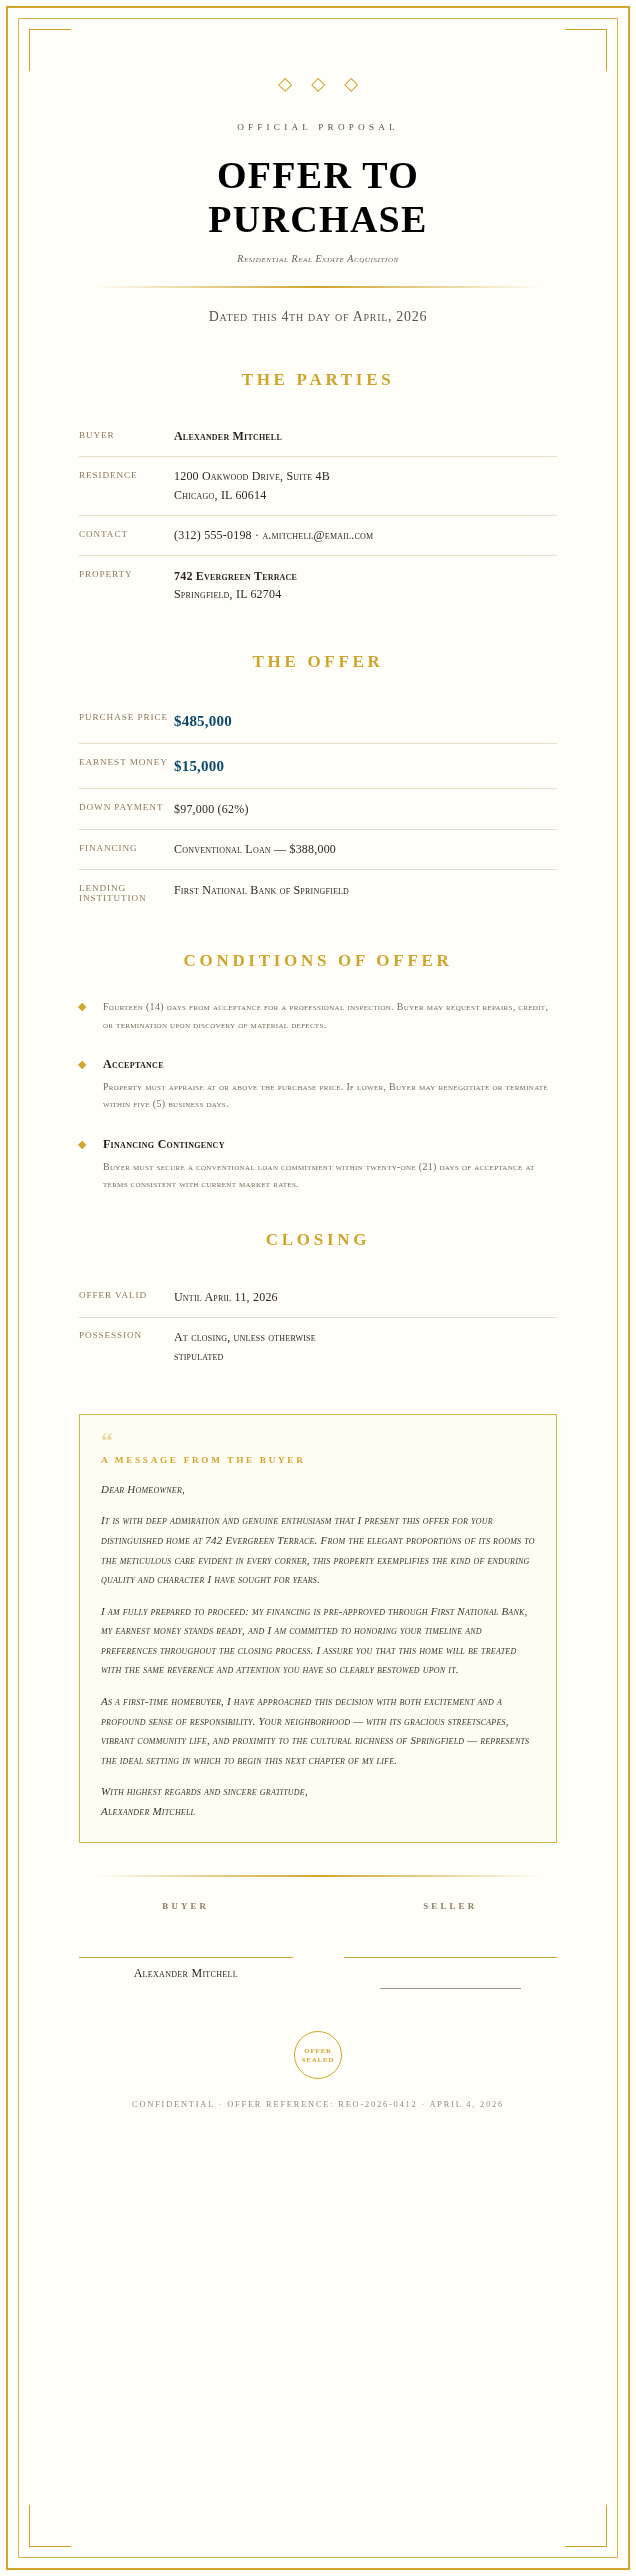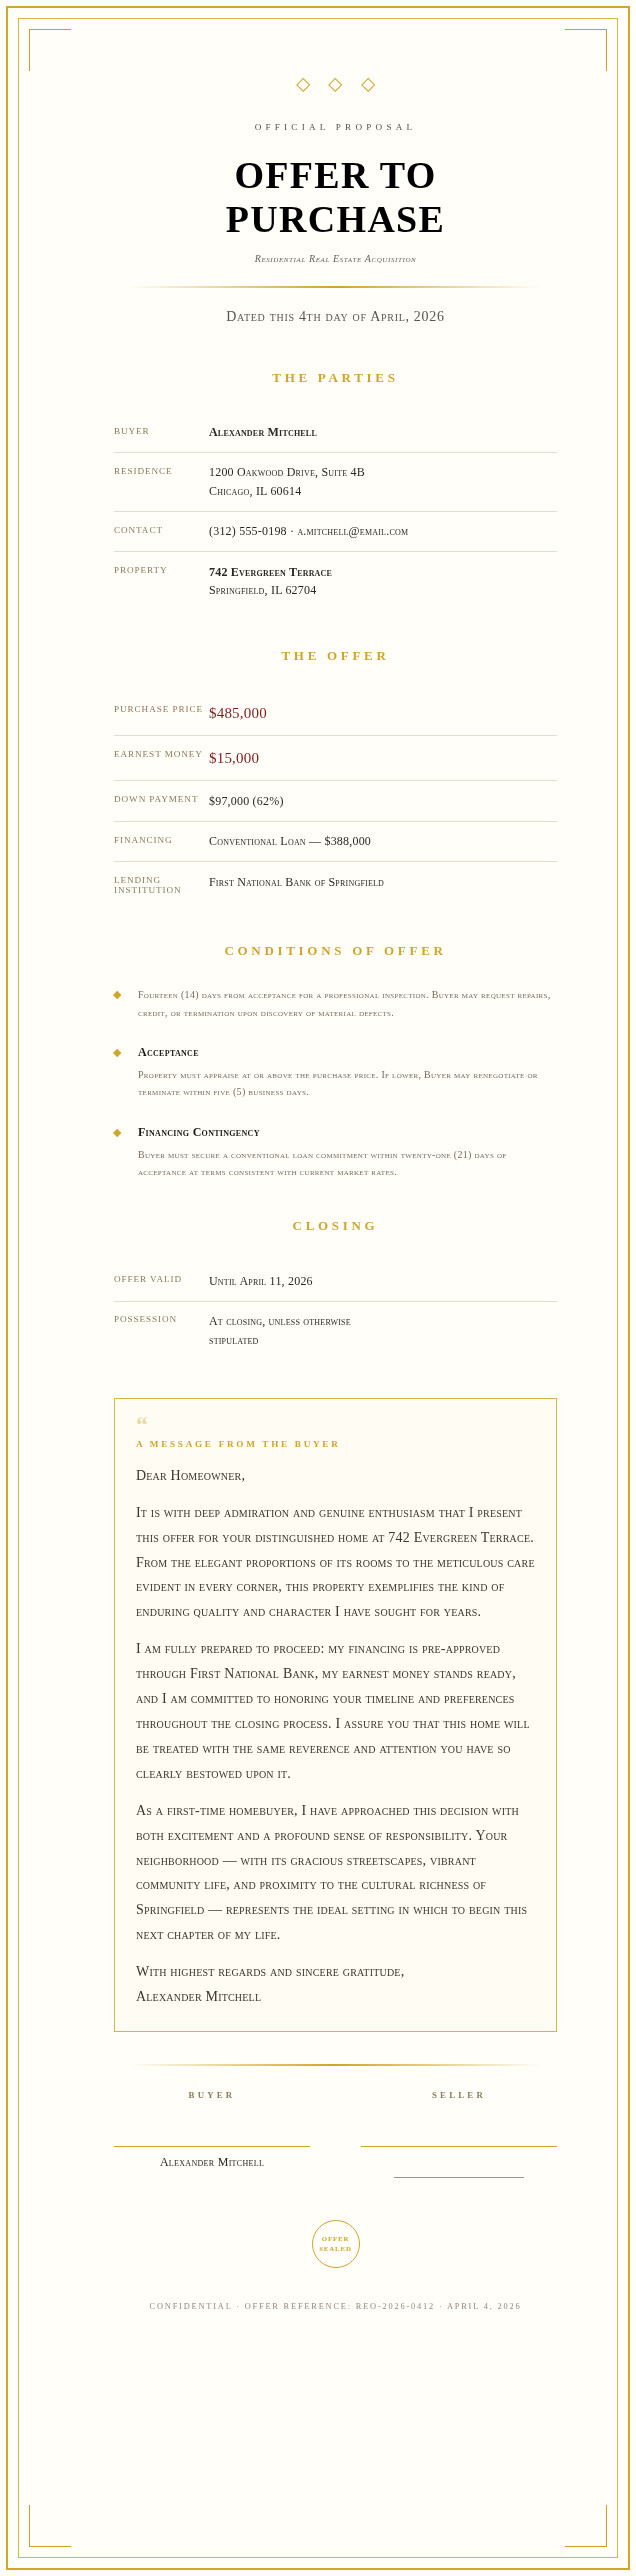--- a/index.html
+++ b/index.html
@@ -33,21 +33,21 @@
     width: 42px; height: 42px;
     pointer-events: none;
   }
   .corner.tl { top: 29px; left: 29px;  border-top: 1.6px solid #cfa02a; border-left: 1.6px solid #cfa02a; }
   .corner.tr { top: 29px; right: 29px; border-top: 1.6px solid #cfa02a; border-right: 1.6px solid #cfa02a; }
   .corner.bl { bottom: 29px; left: 29px;  border-bottom: 1.6px solid #cfa02a; border-left: 1.6px solid #cfa02a; }
   .corner.br { bottom: 29px; right: 29px; border-bottom: 1.6px solid #cfa02a; border-right: 1.6px solid #cfa02a; }
 
   .sheet {
     position: relative;
-    padding: 38px 79px 0 114px;
+    padding: 38px 79px 0 79px;
     z-index: 2;
   }
 
   
   .ornament-row {
     display: flex;
     justify-content: center;
     gap: 22.4px;
     margin-top: 42px;
     margin-bottom: 32px;
@@ -100,21 +100,21 @@
     font-size: 14px;
     color: #5d554c;
     letter-spacing: 0.7px;
     font-variant: small-caps;
     margin-bottom: 45px;
   }
 
   
   .section-head {
     text-align: center;
-    font-size: 13px;
+    font-size: 17px;
     letter-spacing: 3.7px;
     color: #cfa52b;
     text-transform: uppercase;
     font-weight: 700;
     margin-bottom: 27px;
   }
   .section-block { margin-bottom: 38px; }
 
   
   .detail-row {
@@ -138,22 +138,22 @@
     font-size: 12px;
     color: #2b2824;
     font-variant: small-caps;
     line-height: 1.55;
     letter-spacing: 0.2px;
   }
   .detail-value .sub { display: block; }
   .detail-value.bold { font-weight: 700; }
   .detail-value.bold .sub { font-weight: 400; }
   .detail-value.gold {
-    color: #7f1d1d;
-    font-weight: 400;
+    color: #0c4a6e;
+    font-weight: 700;
     font-size: 15px;
   }
 
   
   .condition {
     display: flex;
     margin-bottom: 24px;
   }
   .cond-bullet {
     width: 6.4px; height: 6.4px;
@@ -196,21 +196,22 @@
   }
   .message-head {
     font-size: 9.2px;
     letter-spacing: 2.7px;
     color: #cfa52b;
     text-transform: uppercase;
     font-weight: 700;
     margin-bottom: 14.4px;
   }
   .msg-p {
-    font-size: 14px;
+    font-size: 11px;
+    font-style: italic;
     font-variant: small-caps;
     line-height: 1.78;
     color: #3c362e;
     letter-spacing: 0.2px;
     margin-bottom: 12px;
   }
   .msg-p:last-child { margin-bottom: 0; }
   .msg-sign { margin-bottom: 0; }
   .msg-sign span { display: block; }
 
@@ -269,21 +270,21 @@
     line-height: 1.45;
     text-transform: uppercase;
   }
 
   .footer-note {
     text-align: center;
     font-size: 8.4px;
     letter-spacing: 1.8px;
     color: #948a7d;
     text-transform: uppercase;
-    margin-top: 34px;
+    margin-top: 21px;
     padding-bottom: 72px;
   }
 </style>
 </head>
 <body>
 
 <div class="page-outer-border"></div>
 <div class="page-inner-border"></div>
 <div class="corner tl"></div>
 <div class="corner tr"></div>

